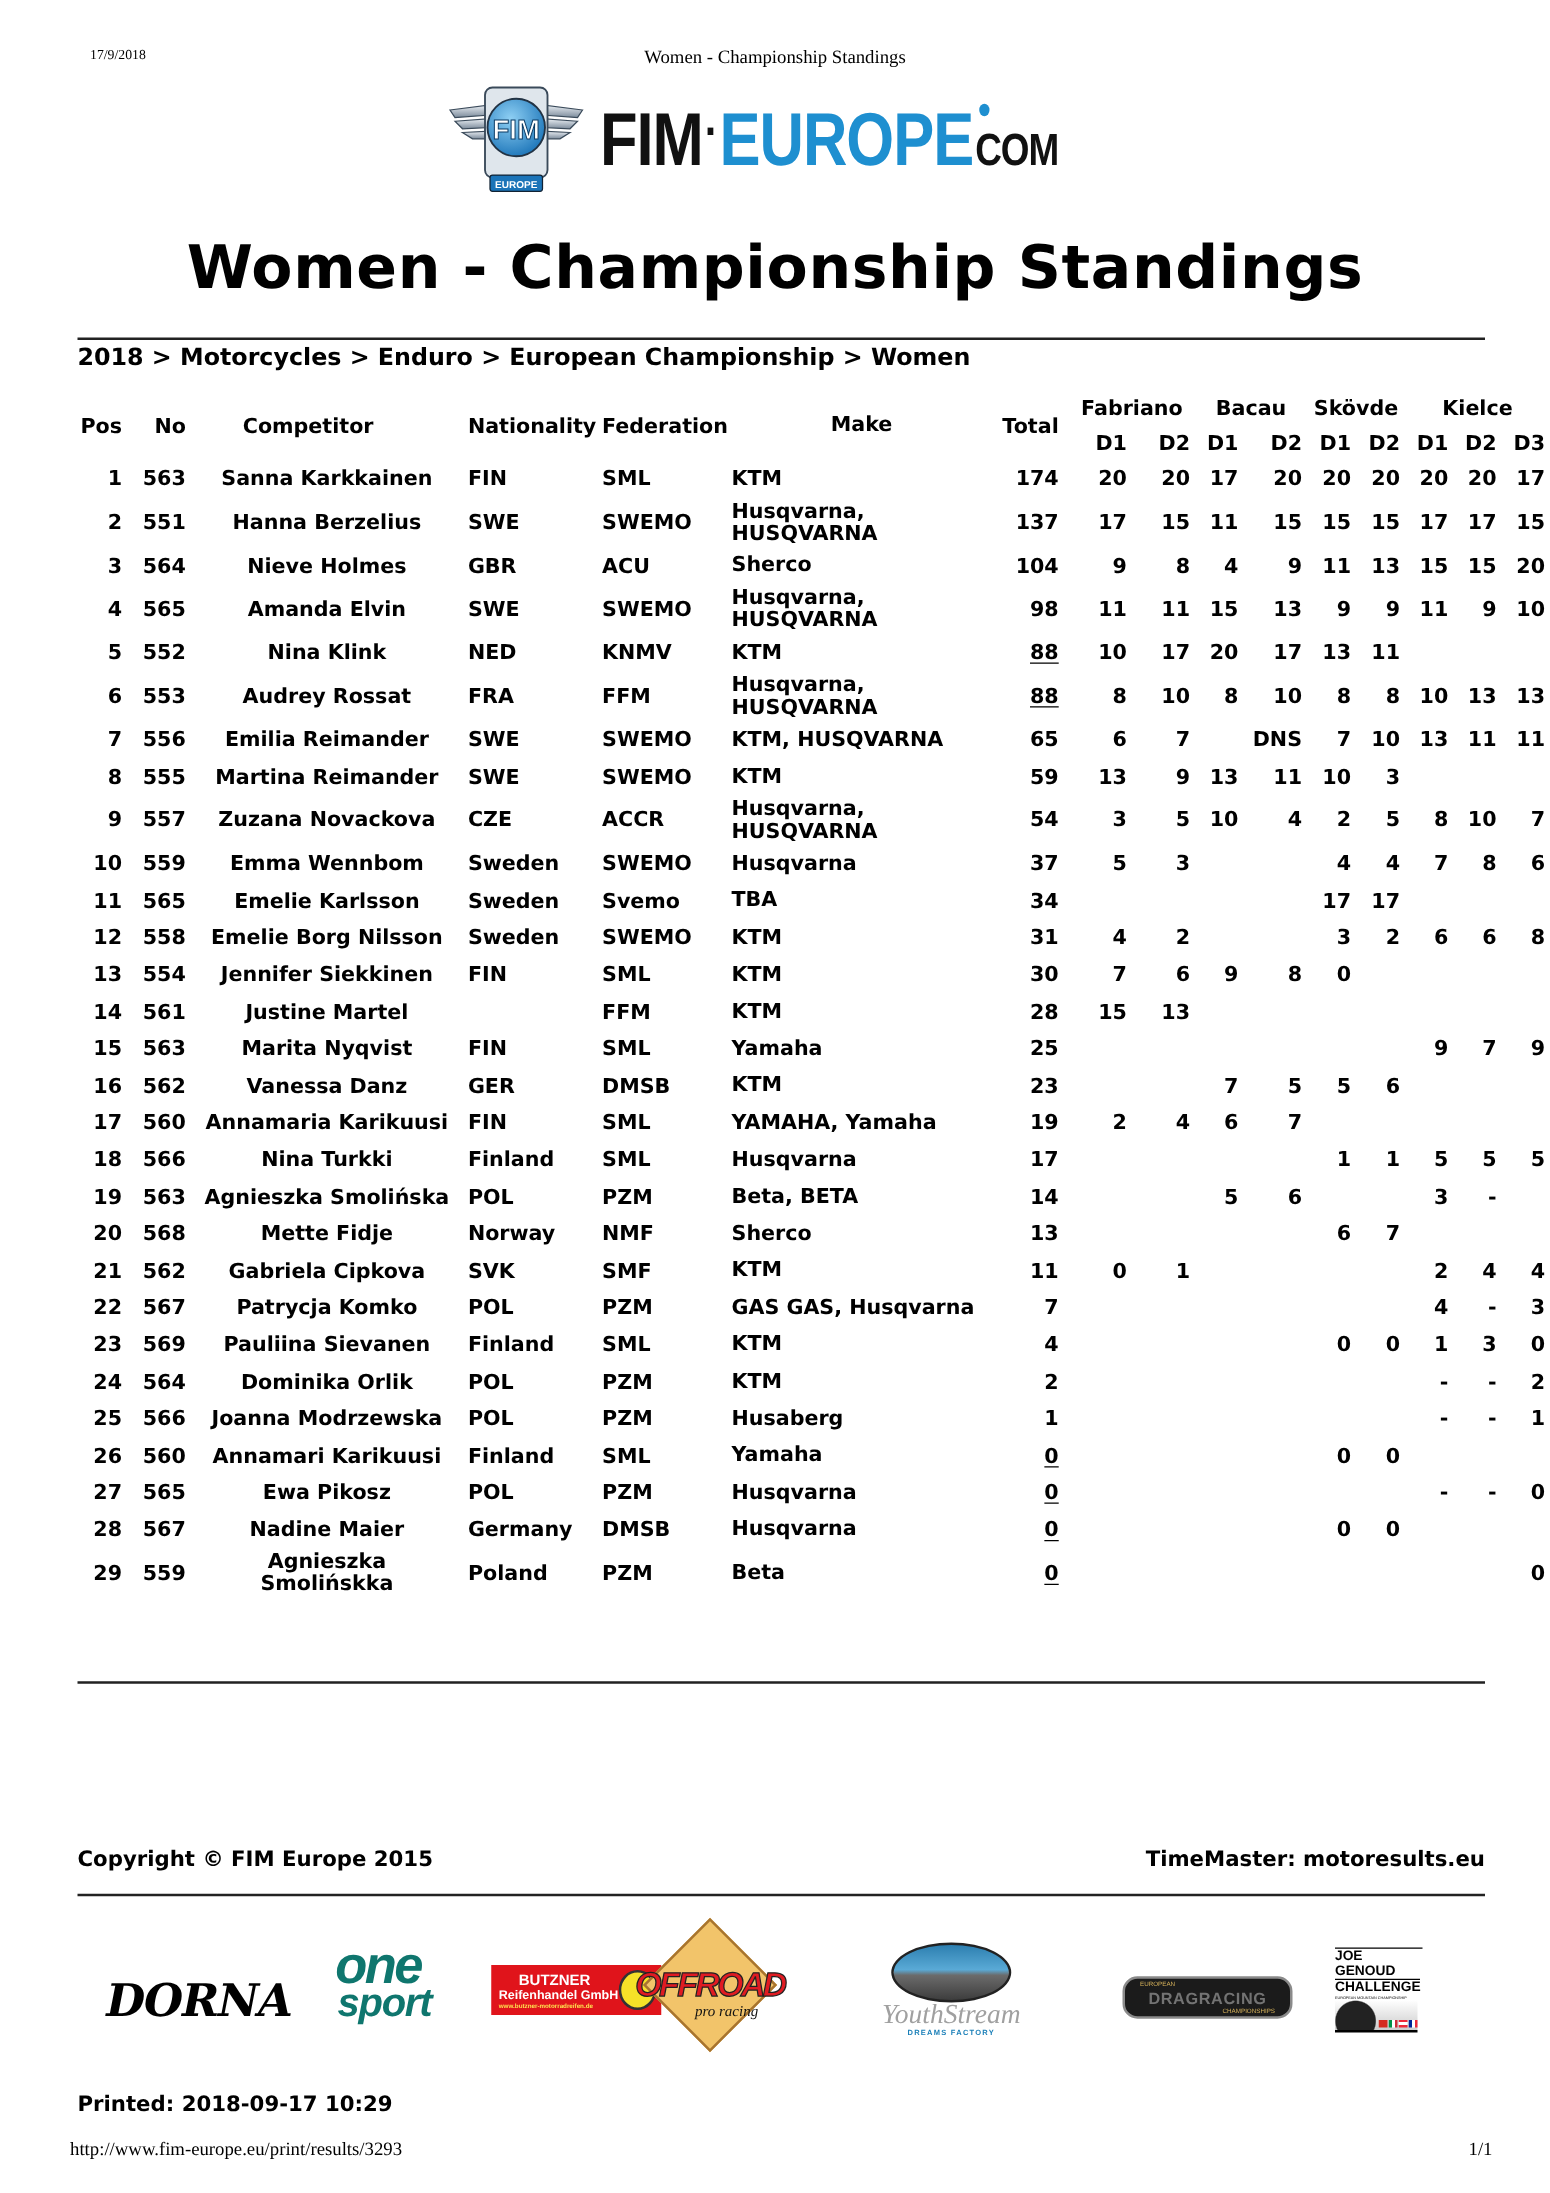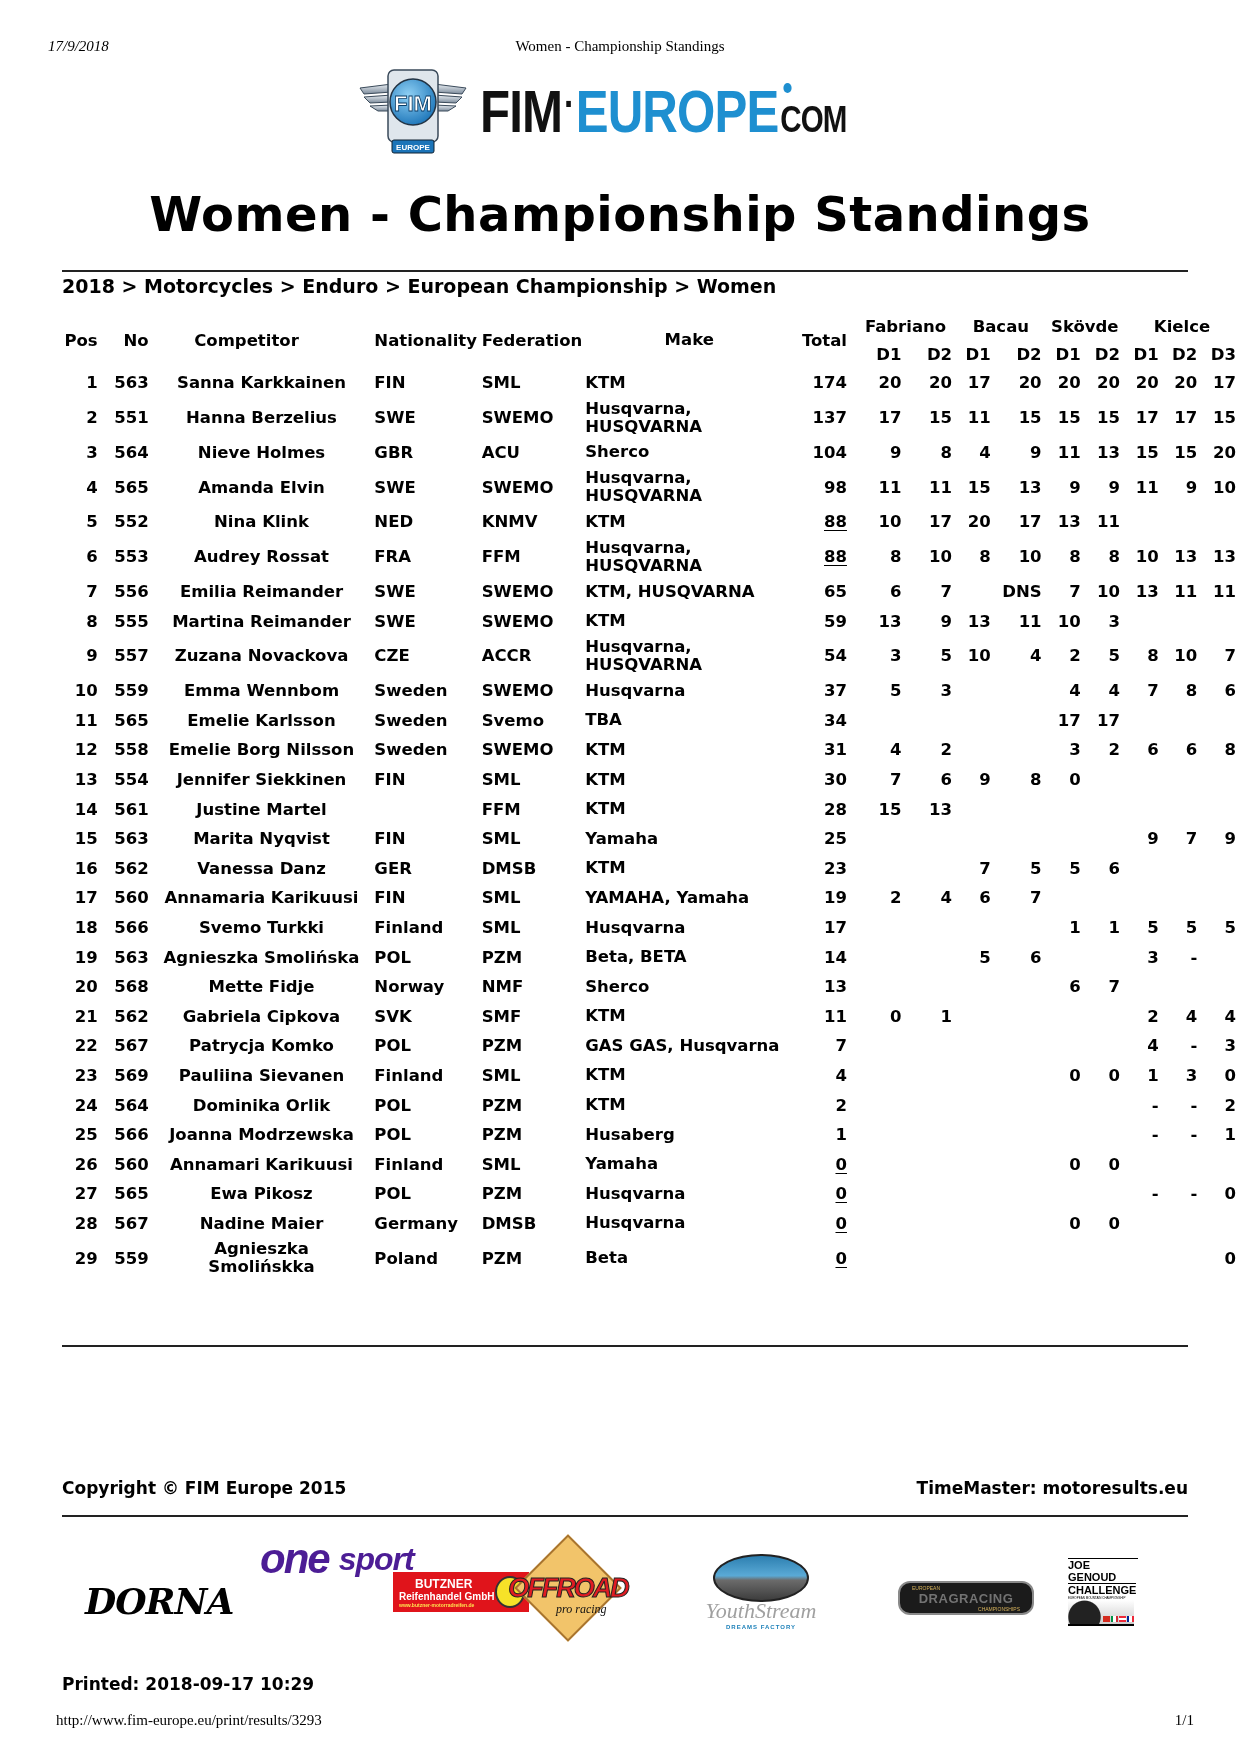--- a/index.html
+++ b/index.html
@@ -1,19 +1,19 @@
 <!DOCTYPE html>
 <html><head>
 <meta charset="utf-8">
 <style>
   html, body { margin: 0; padding: 0; background: #ffffff; }
   body { width: 1240px; height: 1754px; position: relative; overflow: hidden; color: #000; }
   .serif { font-family: "Liberation Serif", "DejaVu Serif", serif; }
 
-  .print-date { position: absolute; left: 48px; top: 38px; font-size: 15px; font-style: italic; }
+  .print-date { position: absolute; left: 72px; top: 38px; font-size: 11px; }
   .print-title { position: absolute; left: 0; width: 1240px; top: 38px; text-align: center; font-size: 15px; }
 
   .logo-wrap { position: absolute; left: 358px; top: 66px; height: 90px; display: flex; align-items: center; }
   .fim-badge { width: 110px; height: 90px; position: relative; }
   .brand-text { font-family: "Liberation Sans", sans-serif; font-weight: bold; font-size: 60px; letter-spacing: -1px; margin-left: 12px; transform: scaleX(0.82); transform-origin: left center; white-space: nowrap; display: flex; align-items: baseline; }
   .brand-fim { color: #111; }
   .brand-dot { color: #111; font-size: 40px; margin: 0 2px; position: relative; top: -14px; }
   .brand-europe { color: #1e8fd0; }
   .brand-com { color: #111; font-size: 36px; position: relative; margin-left: 2px; }
   .brand-com-dot { position: absolute; left: 4px; top: -16px; width: 10px; height: 10px; border-radius: 50%; background: #1e8fd0; }
@@ -41,21 +41,21 @@
   tr.row.tall td { height: 40px; }
   .comp-wrap { line-height: 18px; white-space: normal; width: 190px; display: inline-block; }
   .underlined { text-decoration: underline; text-underline-offset: 3px; }
 
   .copyright { position: absolute; left: 62px; top: 1478px; font-family: "DejaVu Sans", sans-serif; font-weight: bold; font-size: 17px; }
   .timemaster { position: absolute; right: 52px; top: 1478px; font-family: "DejaVu Sans", sans-serif; font-weight: bold; font-size: 17px; }
 
   .sponsors { position: absolute; top: 1540px; left: 60px; width: 1080px; height: 120px; }
   .sp { position: absolute; display: flex; align-items: center; justify-content: center; }
   .sp-dorna { left: 25px; top: 40px; font-family: "DejaVu Serif", serif; font-size: 36px; font-weight: bold; letter-spacing: -1px; font-style: italic; }
-  .sp-one { left: 200px; top: 4px; color: #4c1d95; font-family: "Liberation Sans", sans-serif; font-weight: bold; font-style: italic; line-height: 30px; }
+  .sp-one { left: 200px; top: 17px; flex-direction: column; color: #0f766e; font-family: "Liberation Sans", sans-serif; font-weight: bold; font-style: italic; line-height: 30px; }
   .sp-one .one { font-size: 42px; letter-spacing: -2px; }
   .sp-one .sport { font-size: 32px; margin-left: 10px; letter-spacing: -1px; }
   .sp-butzner { left: 333px; top: 32px; width: 136px; height: 40px; background: #e0141b; color: #fff; flex-direction: column; font-family: "Liberation Sans", sans-serif; font-weight: bold; align-items: flex-start; padding-left: 6px; box-sizing: border-box; }
   .sp-butzner .b1 { font-size: 12px; margin-left: 16px; }
   .sp-butzner .b2 { font-size: 10px; }
   .sp-butzner .b3 { font-size: 5px; color: #ffe34f; }
   .sp-butzner .seal { position: absolute; right: 4px; top: 4px; width: 30px; height: 32px; border-radius: 50%; background: #f6e228; border: 2px solid #333; box-sizing: border-box; }
   .sp-offroad { left: 448px; top: 8px; width: 120px; height: 80px; }
   .sp-offroad .diamond { position: absolute; left: 22px; top: 2px; width: 72px; height: 72px; transform: rotate(45deg); background: #f2c46a; border: 2px solid #a8742e; }
   .sp-offroad .txt { position: relative; font-family: "Liberation Sans", sans-serif; font-weight: bold; font-style: italic; font-size: 27px; color: #e01b22; -webkit-text-stroke: 1px #222; letter-spacing: -2px; }
@@ -457,21 +457,21 @@
         <td class="c-s gap">7</td>
         <td class="c-s"></td>
         <td class="c-s"></td>
         <td class="c-s"></td>
         <td class="c-s"></td>
         <td class="c-s"></td>
       </tr>
       <tr class="row">
         <td class="c-pos">18</td>
         <td class="c-no">566</td>
-        <td class="c-comp"><span class="">Svemo Turkki</span></td>
+        <td class="c-comp"><span class="">Nina Turkki</span></td>
         <td class="c-nat">Finland</td>
         <td class="c-fed">SML</td>
         <td class="c-make">Husqvarna</td>
         <td class="c-total">17</td>
         <td class="c-s gap"></td>
         <td class="c-s gap"></td>
         <td class="c-s"></td>
         <td class="c-s gap"></td>
         <td class="c-s">1</td>
         <td class="c-s">1</td>

